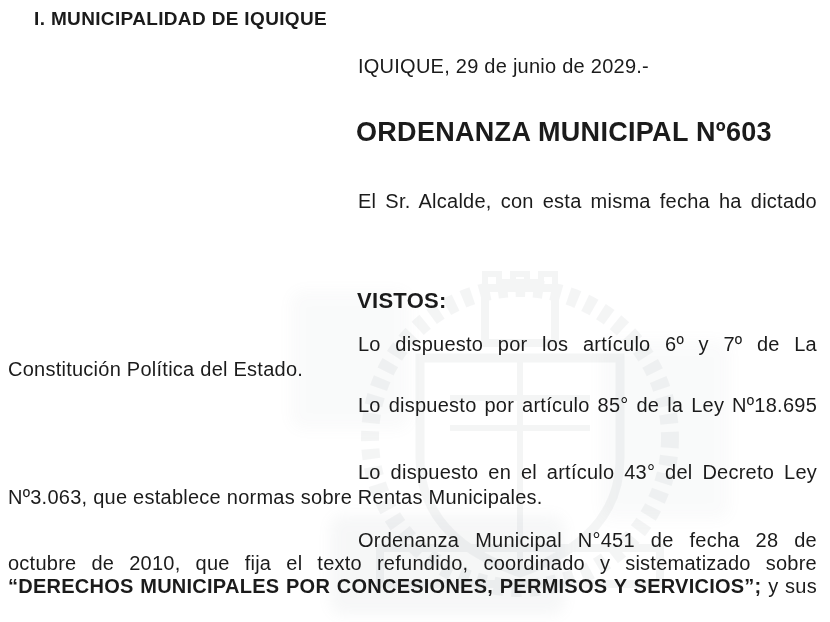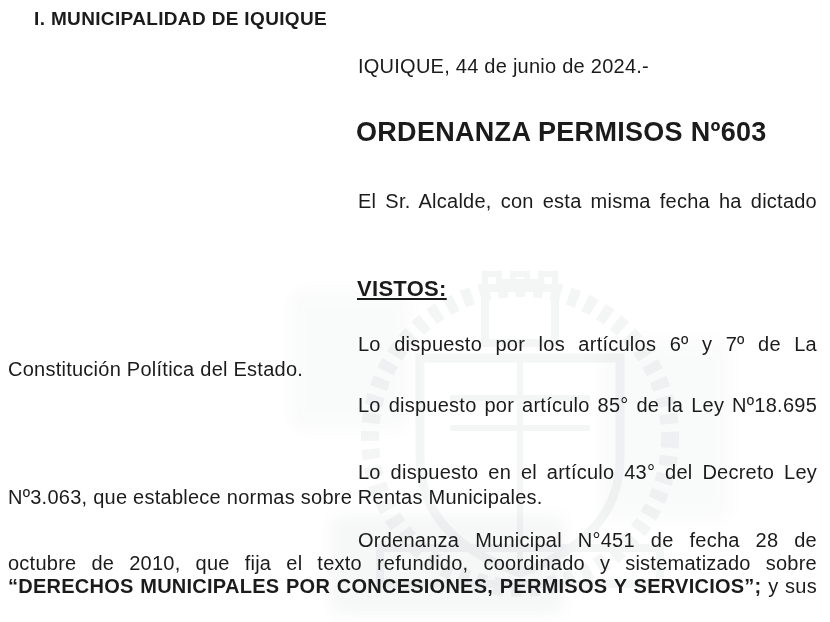--- a/index.html
+++ b/index.html
@@ -9,22 +9,22 @@
     background:var(--paper); color:var(--ink);
     font-family:"Liberation Sans","DejaVu Sans",sans-serif;
     font-size:20px; line-height:25px; letter-spacing:0.25px;
   }
   .abs { position:absolute; }
   .b { font-weight:bold; }
   .letterhead { left:34px; top:6px; font-size:19px; font-weight:bold; letter-spacing:0.35px; }
   .dateline   { left:358px; top:54px; }
   .title      { left:356px; top:116px; margin:0; font-size:27px; line-height:33px;
                 font-weight:bold; letter-spacing:0.3px; }
-  .heading    { left:357px; top:276px; margin:0; font-size:22px; line-height:25px;
-                font-weight:bold; letter-spacing:0.3px;text-decoration:underline; }
+  .heading    { left:357px; top:288px; margin:0; font-size:22px; line-height:25px;
+                font-weight:bold; letter-spacing:0.3px; }
   .para { position:absolute; left:8px; width:809px; }
   .p-intro { top:189px; }
   .p-1 { top:332px; }
   .p-2 { top:393px; }
   .p-3 { top:460px; }
   .p-4 { top:529px; line-height:23px; }
   .fl { margin-left:350px; }                 
   .j  { text-align:justify; text-align-last:justify; }
   .watermark { position:absolute; left:285px; top:248px; opacity:0.06; pointer-events:none; }
   .artifact  { position:absolute; background:var(--wm); opacity:0.07; filter:blur(7px);
@@ -45,32 +45,32 @@
     <circle cx="235" cy="190" r="150" stroke="#55606a" stroke-width="18" stroke-dasharray="10 8"></circle>
     <path d="M135 110 h200 v100 q0 80 -100 115 q-100 -35 -100 -115 Z" stroke="#55606a" stroke-width="9"></path>
     <rect x="200" y="40" width="70" height="55" stroke="#55606a" stroke-width="8"></rect>
     <path d="M200 40 v-14 h14 v8 h14 v-8 h14 v8 h14 v-8 h14 v14" stroke="#55606a" stroke-width="6"></path>
     <rect x="95" y="300" width="280" height="36" stroke="#55606a" stroke-width="8"></rect>
     <path d="M165 150 h140 M165 180 h140 M235 110 v215" stroke="#55606a" stroke-width="6"></path>
   </svg>
 
   <div class="abs letterhead">I. MUNICIPALIDAD DE IQUIQUE</div>
 
-  <div class="abs dateline">IQUIQUE, 44 de junio de 2024.-</div>
+  <div class="abs dateline">IQUIQUE, 29 de junio de 2029.-</div>
 
-  <h1 class="abs title">ORDENANZA PERMISOS Nº603</h1>
+  <h1 class="abs title">ORDENANZA MUNICIPAL Nº603</h1>
 
   <div class="para p-intro">
     <div class="fl j">El Sr. Alcalde, con esta misma fecha ha dictado</div>
   </div>
 
   <h2 class="abs heading">VISTOS:</h2>
 
   <div class="para p-1">
-    <div class="fl j">Lo dispuesto por los artículos 6º y 7º de La</div>
+    <div class="fl j">Lo dispuesto por los artículo 6º y 7º de La</div>
     <div>Constitución Política del Estado.</div>
   </div>
 
   <div class="para p-2">
     <div class="fl j">Lo dispuesto por artículo 85° de la Ley Nº18.695</div>
   </div>
 
   <div class="para p-3">
     <div class="fl j">Lo dispuesto en el artículo 43° del Decreto Ley</div>
     <div>Nº3.063, que establece normas sobre Rentas Municipales.</div>

